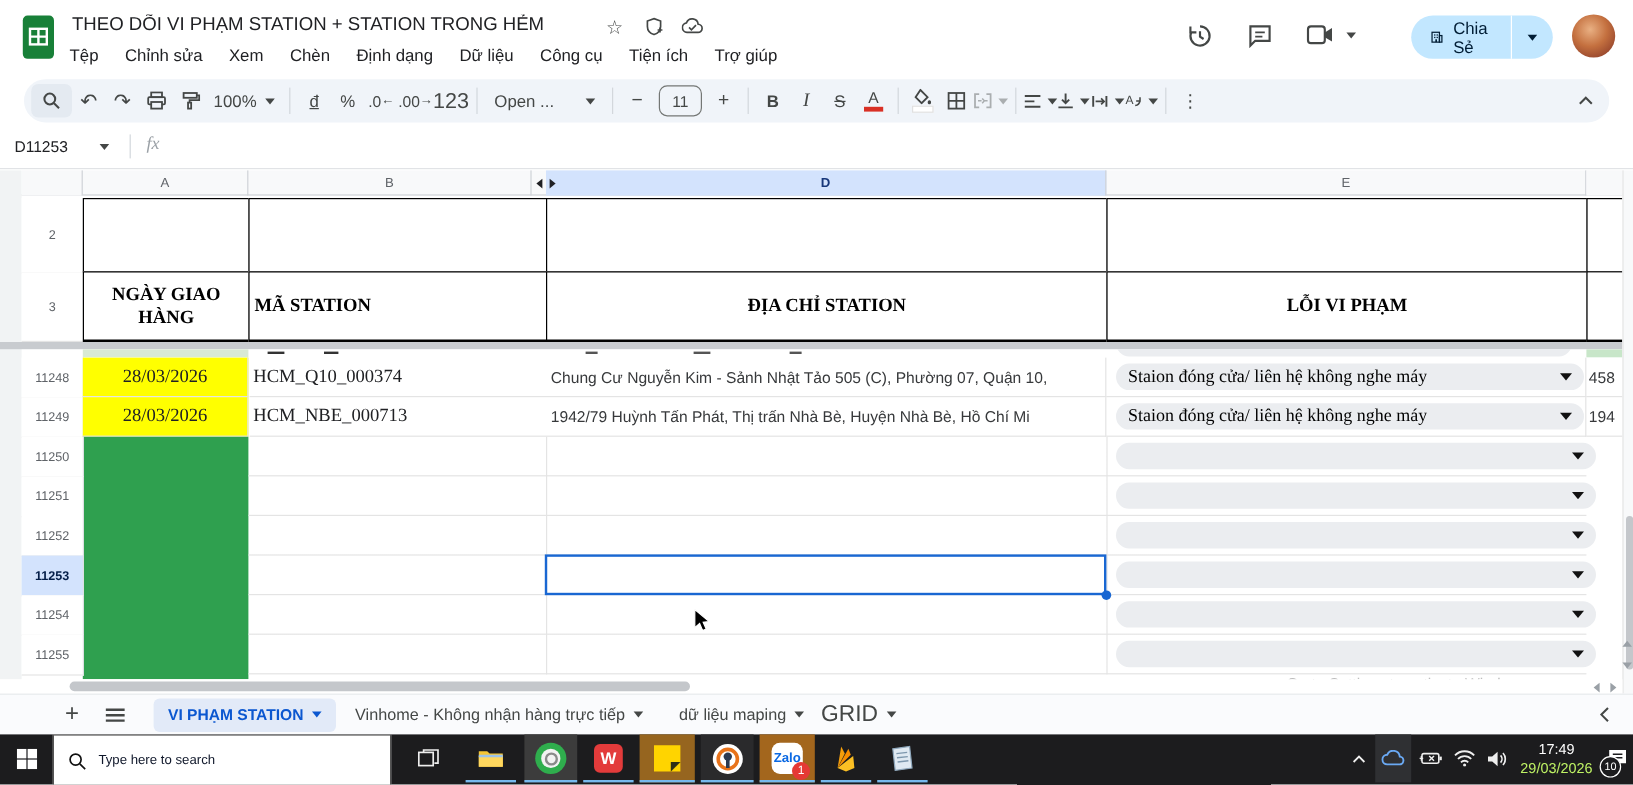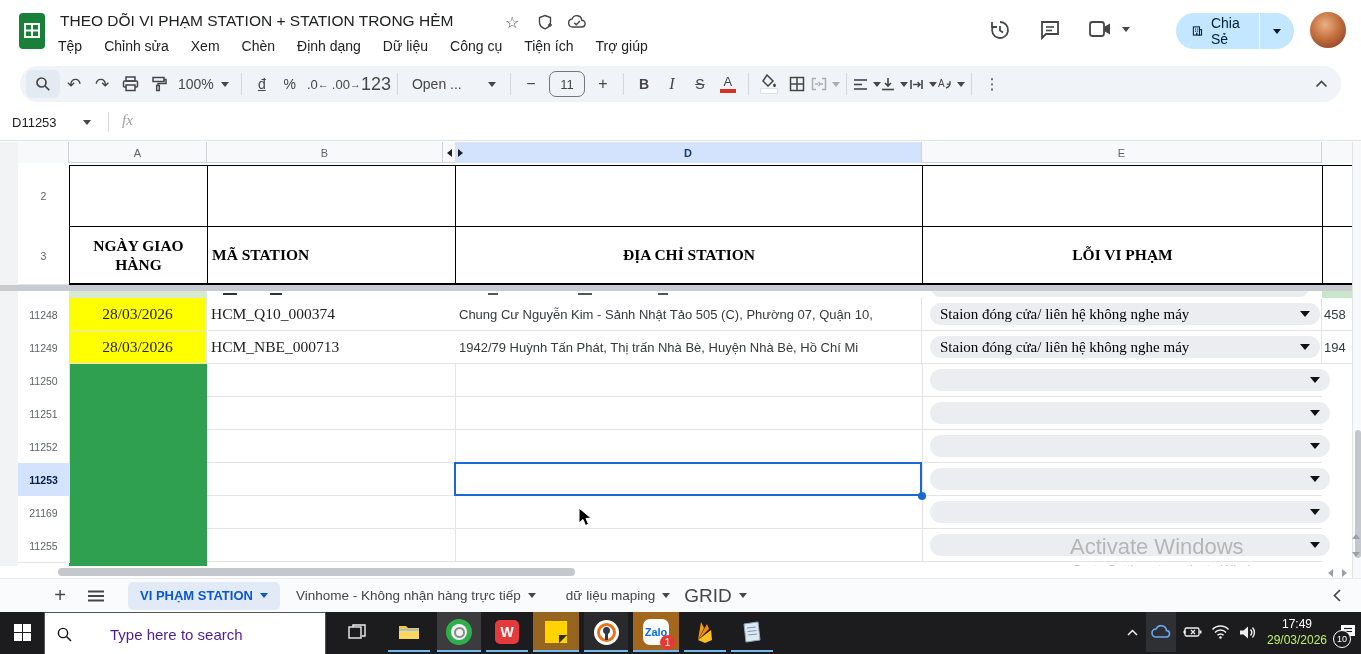--- a/index.html
+++ b/index.html
@@ -361,21 +361,21 @@
     <div class="rownum" style="top:255px;height:33px;">
         <span>11251</span>
       </div>
     <div class="rownum" style="top:288px;height:33px;">
         <span>11252</span>
       </div>
     <div class="rownum" style="top:321px;height:33px;background:#d3e3fd;color:#041e49;font-weight:bold;">
         <span>11253</span>
       </div>
     <div class="rownum" style="top:354px;height:33px;">
-        <span>21169</span>
+        <span>11254</span>
       </div>
     <div class="rownum" style="top:387px;height:33px;">
         <span>11255</span>
       </div>
 
     <div class="abs" style="left:207px;top:222px;width:1115px;height:198px;
                 background:
                  linear-gradient(#e4e4e4,#e4e4e4) 0 32px/100% 1px no-repeat,
                  linear-gradient(#e4e4e4,#e4e4e4) 0 65px/100% 1px no-repeat,
                  linear-gradient(#e4e4e4,#e4e4e4) 0 98px/100% 1px no-repeat,
@@ -408,21 +408,20 @@
         <span class="caret caret-big"></span>
       </div>
     <div class="pill" style="top:392px;">
       <span></span>
         <span class="caret caret-big"></span>
       </div>
 
     <div class="abs" style="left:454px;top:320px;width:468px;height:34px;border:2px solid #1967d2;background:transparent;"></div>
     <div class="abs" style="left:918px;top:350px;width:8px;height:8px;border-radius:50%;background:#1967d2;"></div>
 
-    <div class="abs" style="left:1070px;top:392px;font-size:22px;color:#b6b6b6;">Activate Windows</div>
     <div class="abs" style="left:1072px;top:420px;font-size:13px;color:#bcbcbc;">Go to Settings to activate Windows.</div>
 
     <div class="abs" style="left:1352px;top:0;width:9px;height:436px;background:#f8f9fa;border-left:1px solid #e4e4e4;">
       <div class="abs" style="left:1.5px;top:288px;width:6px;height:128px;background:#c4c7cb;border-radius:3px;"></div>
     </div>
     <div class="abs" style="left:1352px;top:392px;width:0;height:0;border-left:4px solid transparent;border-right:4px solid transparent;border-bottom:5px solid #9aa0a6;"></div>
     <div class="abs" style="left:1352px;top:410px;width:0;height:0;border-left:4px solid transparent;border-right:4px solid transparent;border-top:5px solid #9aa0a6;"></div>
 
     <div class="abs" style="left:0;top:424px;width:1352px;height:12px;background:#fff;">
       <div class="abs" style="left:58px;top:2px;width:517px;height:8px;background:#c4c7cb;border-radius:4px;"></div>
@@ -477,21 +476,21 @@
           <rect x="9" y="0" width="8" height="8" fill="#fff"></rect>
         <rect x="0" y="9" width="8" height="8" fill="#fff"></rect>
           <rect x="9" y="9" width="8" height="8" fill="#fff"></rect>
       </svg>
     </div>
     <div class="slot flex" style="left:44px;width:256px;background:#fff;border:1px solid #555;justify-content:flex-start;gap:10px;padding:0 12px;height:42px;">
       <svg class="icon-svg" width="15" height="15" viewBox="0 0 15 15">
         <circle cx="6" cy="6" r="4.6" fill="none" stroke="#111" stroke-width="1.4"></circle>
         <line x1="9.5" y1="9.5" x2="14" y2="14" stroke="#111" stroke-width="1.4"></line>
       </svg>
-      <span style="font-size:15px;color:#4c1d95;margin-left:28px;">Type here to search</span>
+      <span style="font-size:11px;color:#0f172a;">Type here to search</span>
     </div>
     <div class="slot" style="left:336px;width:42px;">
       <svg class="icon-svg" width="18" height="16" viewBox="0 0 18 16">
         <rect x="1" y="3" width="12" height="11" fill="none" stroke="#eee" stroke-width="1.4"></rect>
         <path d="M5 3 V1 h12 v11 h-3" fill="none" stroke="#eee" stroke-width="1.4"></path>
       </svg>
     </div>
 
     <div class="slot" style="left:388px;width:42px;">
       <svg class="icon-svg" width="22" height="18" viewBox="0 0 22 18">

